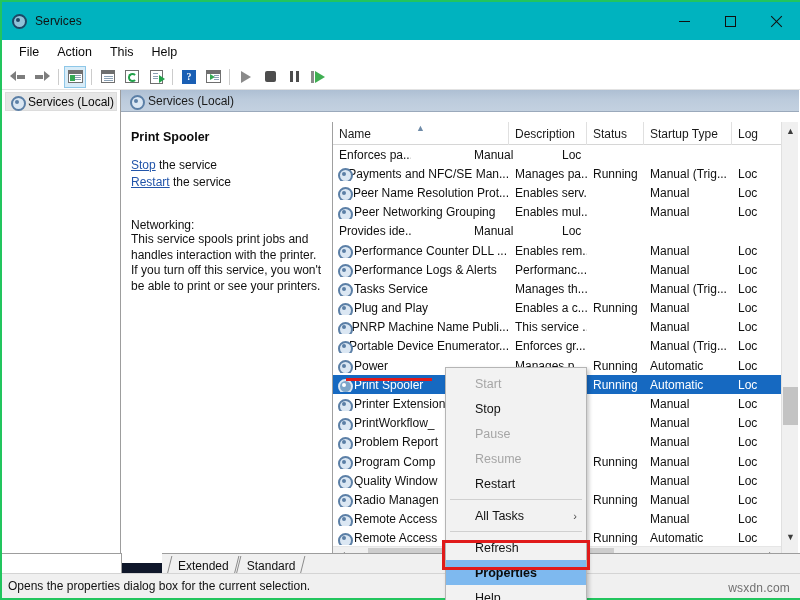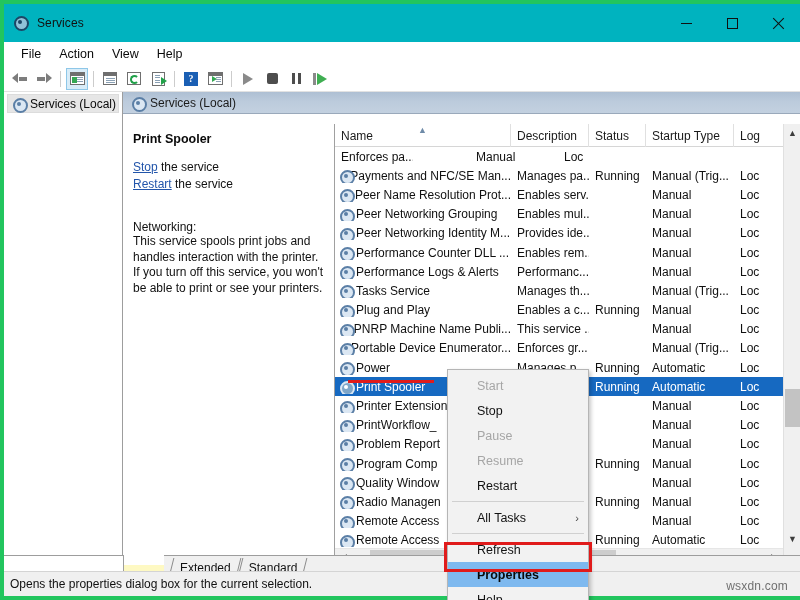--- a/index.html
+++ b/index.html
@@ -6,22 +6,22 @@
   html, body {
     width: 800px; height: 600px;
     font-family: "Liberation Sans", sans-serif;
     font-size: 12px;
     background: #ffffff;
     overflow: hidden;
   }
   #app {
     position: relative;
     width: 800px; height: 600px;
-    background: #fef9c3;
-    border: 4px solid #22c55e;
+    background: #0f172a;
+    border: 2px solid #22c55e;
   }
 
   
   .titlebar {
     position: absolute; top: 0; left: 0;
     width: 798px; height: 38px;
     background: #00b3bf;
     display: flex; align-items: center;
   }
   .title-icon {
@@ -364,21 +364,21 @@
         </div>
       <div class="win-btn close">
           <span class="glyph-close"></span>
         </div>
     </div>
   </div>
 
   <div class="menubar">
     <div class="menu-item">File</div>
     <div class="menu-item">Action</div>
-    <div class="menu-item">View</div>
+    <div class="menu-item">This</div>
     <div class="menu-item">Help</div>
   </div>
 
   <div class="toolbar">
     <div class="tb">
       <span class="arr left">
           <span class="head"></span>
           <span class="shaft"></span>
         </span>
     </div>
@@ -512,24 +512,20 @@
                 <div class="cell name">
                   <span class="gear"></span>
                   <span>Peer Networking Grouping</span>
                 </div>
                 <div class="cell desc">Enables mul...</div>
                 <div class="cell stat"></div>
                 <div class="cell start">Manual</div>
                 <div class="cell log">Loc</div>
               </div>
               <div class="row">
-                <div class="cell name">
-                  <span class="gear"></span>
-                  <span>Peer Networking Identity M...</span>
-                </div>
                 <div class="cell desc">Provides ide...</div>
                 <div class="cell stat"></div>
                 <div class="cell start">Manual</div>
                 <div class="cell log">Loc</div>
               </div>
               <div class="row">
                 <div class="cell name">
                   <span class="gear"></span>
                   <span>Performance Counter DLL ...</span>
                 </div>

